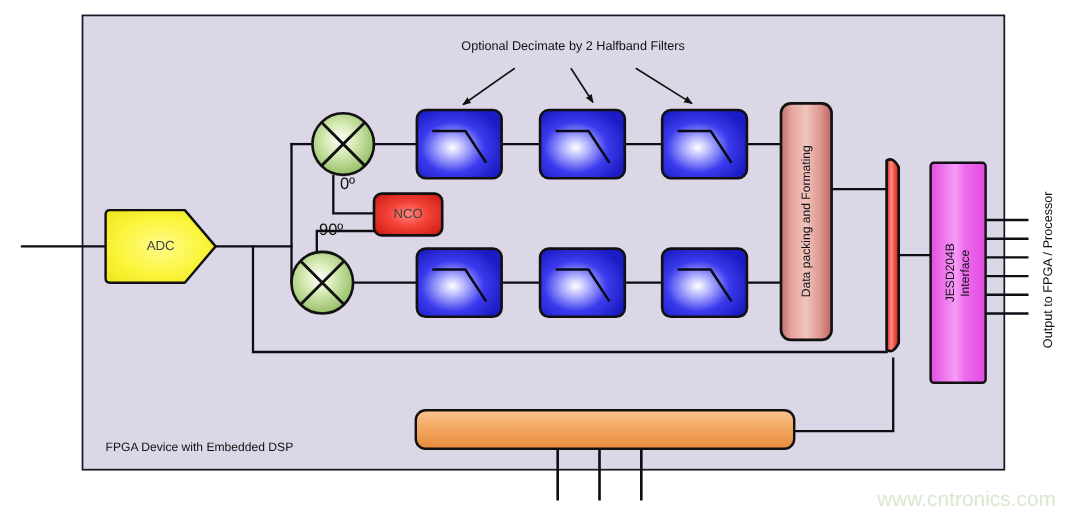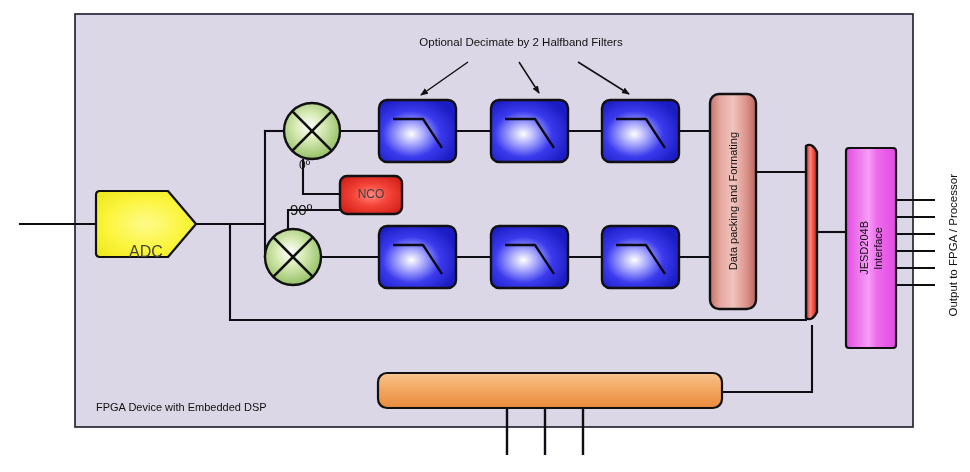--- a/index.html
+++ b/index.html
@@ -189,38 +189,39 @@
     <g>
       <path d="M468,62 L421,95" stroke="#111" stroke-width="1.5" fill="none" marker-end="url(#arrowHead)"></path>
       <path d="M519,62 L539,93" stroke="#111" stroke-width="1.5" fill="none" marker-end="url(#arrowHead)"></path>
       <path d="M578,62 L629,94" stroke="#111" stroke-width="1.5" fill="none" marker-end="url(#arrowHead)"></path>
     </g>
 
   </svg>
 
   <div class="lbl c title-lbl" style="left:521px;top:43px;">Optional Decimate by 2 Halfband Filters</div>
 
-  <div class="lbl c blk-lbl" style="left:146px;top:224px;font-size:16px;margin-top:28px;">ADC</div>
+  <div class="lbl c blk-lbl" style="left:146px;top:224px;font-size:12px;">ADC</div>
 
   <div class="lbl c blk-lbl" style="left:371px;top:195px;font-size:12px;">NCO</div>
 
-  <div class="lbl" style="left:299px;top:159px;font-size:12px;">0º</div>
+  <div class="lbl" style="left:309px;top:159px;font-size:15px;">0º</div>
 
   <div class="lbl" style="left:290px;top:201px;font-size:15px;">90º</div>
 
   <div class="vert-wrap" style="left:710px;top:94px;width:46px;height:215px;">
     <span class="vert-txt">Data packing and Formating</span>
   </div>
 
   <div class="vert-wrap" style="left:846px;top:148px;width:50px;height:200px;gap:2px;">
     <span class="vert-txt">JESD204B</span>
     <span class="vert-txt">Interface</span>
   </div>
 
 
   <div class="lbl" style="left:96px;top:401px;font-size:11px;">FPGA Device with Embedded DSP</div>
 
   <div class="vert-wrap" style="left:940px;top:145px;width:26px;height:200px;">
     <span class="vert-txt" style="font-size:11.5px;">Output to FPGA / Processor</span>
   </div>
 
+  <div class="wm">www.cntronics.com</div>
 
 </div>
 
 </body></html>

